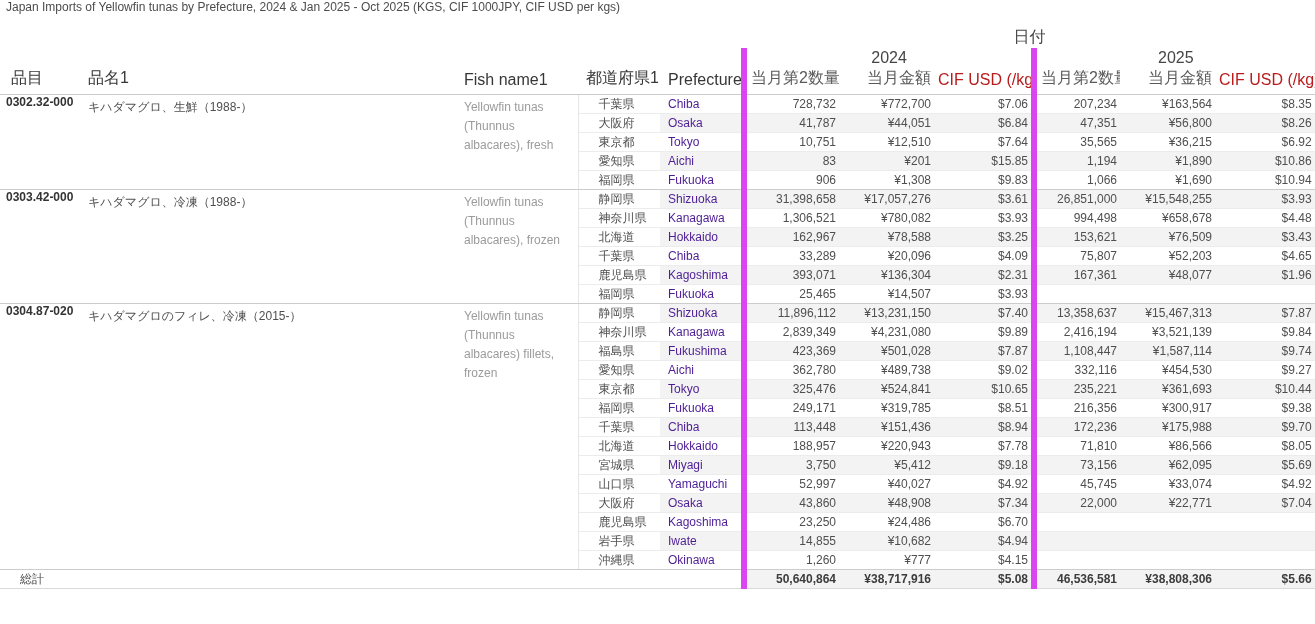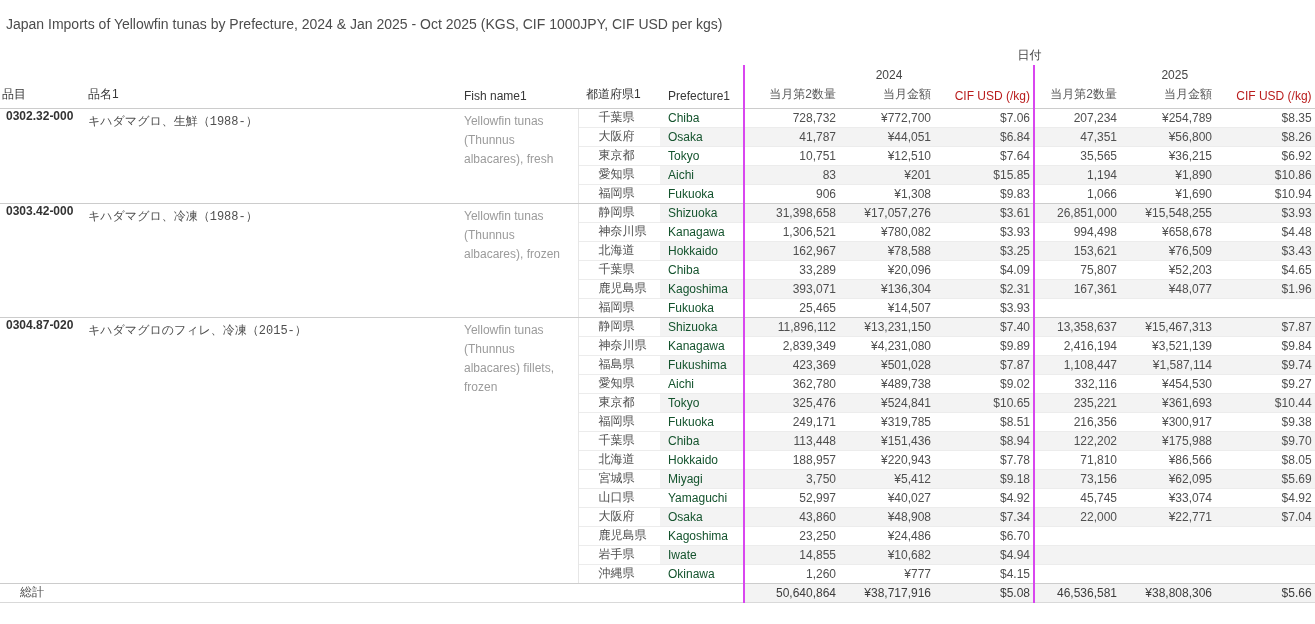--- a/index.html
+++ b/index.html
@@ -1,44 +1,44 @@
 <!DOCTYPE html>
 <html><head>
 <meta charset="utf-8">
 <style>
   html,body{margin:0;padding:0;background:#ffffff;width:1315px;height:624px;overflow:hidden;
     font-family:"Liberation Sans","DejaVu Sans",sans-serif;}
   .page{width:1315px;height:624px;background:#fff;}
-  .title{padding:16px 0 0 6px;font-size:14px;color:#4c4c4c;white-space:nowrap;}
+  .title{padding:0 0 0 6px;font-size:12px;color:#4c4c4c;white-space:nowrap;}
   table{border-collapse:collapse;table-layout:fixed;width:1315px;margin-top:13px;}
   th,td{padding:0 4px;font-weight:normal;overflow:hidden;white-space:nowrap;box-sizing:border-box;}
-  thead th{font-size:12px;}
+  thead th{font-size:16px;}
   .r-date th{height:20px;color:#454545;text-align:center;}
   .r-year th{height:20px;color:#454545;text-align:center;}
   .r-cols th{height:23px;vertical-align:bottom;padding-bottom:5px;border-bottom:1px solid #cccccc;}
   .h-left{text-align:left;color:#373737;}
   .h-pref{padding-left:8px;}
   .h-num{text-align:right;color:#5a5a5a;padding-right:3px;}
   .h-cif{color:#b91c1c;}
   .blank{border:none;}
   tbody td{height:19px;font-size:12px;color:#4f4f4f;}
   .c-code{font-weight:bold;color:#333333;vertical-align:top;padding:0 4px 0 6px;
     border-bottom:1px solid #cccccc;}
-  .c-name{vertical-align:top;padding:4px 4px 0 5px;color:#4f4f4f;border-bottom:1px solid #cccccc;font-family:Liberation Mono, monospace;}
+  .c-name{vertical-align:top;padding:4px 4px 0 5px;color:#4f4f4f;border-bottom:1px solid #cccccc;}
   .c-fish{vertical-align:top;padding:3px 8px 0 4px;color:#9b9b9b;white-space:normal;
     line-height:19px;border-bottom:1px solid #cccccc;border-right:1px solid #e6e6e6;}
   .c-prefjp{padding-left:20px;color:#4f4f4f;border-bottom:1px solid #ececec;}
-  .c-prefen{padding-left:8px;color:#14532d;border-bottom:1px solid #ececec;margin-left:36px;}
+  .c-prefen{padding-left:8px;color:#4c1d95;border-bottom:1px solid #ececec;margin-left:36px;}
   .c-num{text-align:right;padding-right:3px;border-bottom:1px solid #ececec;}
-  .vl{border-left:2px solid #d946ef;}
+  .vl{border-left:6px solid #d946ef;}
   .vr{border-right:1px solid #dcdcdc;}
   .band{background:#f3f3f3;}
   .last{border-bottom:1px solid #cccccc;}
   .c-total-label{padding-left:20px;color:#4f4f4f;border-bottom:1px solid #d9d9d9;}
-  .c-total{font-weight:normal;color:#3c3c3c;border-bottom:1px solid #d9d9d9;}
+  .c-total{font-weight:bold;color:#3c3c3c;border-bottom:1px solid #d9d9d9;}
 </style>
 </head>
 <body>
 
 <div class="page">
   <div class="title">Japan Imports of Yellowfin tunas by Prefecture, 2024 &amp; Jan 2025 - Oct 2025 (KGS, CIF 1000JPY, CIF USD per kgs)</div>
 
   <table>
     <colgroup>
       <col style="width:83px">
@@ -57,21 +57,21 @@
       <tr class="r-date">
         <th class="blank" colspan="5"></th>
         <th colspan="6">日付</th>
       </tr>
       <tr class="r-year">
         <th class="blank" colspan="5"></th>
         <th class="vl" colspan="3">2024</th>
         <th class="vl vr" colspan="3">2025</th>
       </tr>
       <tr class="r-cols">
-        <th class="h-left" style="padding-left:2px">品目</th>
+        <th class="h-left" style="padding-left:11px">品目</th>
         <th class="h-left" style="padding-left:5px">品名1</th>
         <th class="h-left">Fish name1</th>
         <th class="h-left h-pref">都道府県1</th>
         <th class="h-left h-pref">Prefecture1</th>
         <th class="h-num vl">当月第2数量</th>
         <th class="h-num">当月金額</th>
         <th class="h-num h-cif">CIF USD (/kg)</th>
         <th class="h-num vl">当月第2数量</th>
         <th class="h-num">当月金額</th>
         <th class="h-num h-cif vr">CIF USD (/kg)</th>
@@ -81,21 +81,21 @@
         <tr>
           <td class="c-code" rowspan="5">0302.32-000</td>
           <td class="c-name" rowspan="5">キハダマグロ、生鮮（1988-）</td>
           <td class="c-fish" rowspan="5">Yellowfin tunas (Thunnus albacares), fresh</td>
           <td class="c-prefjp">千葉県</td>
           <td class="c-prefen">Chiba</td>
           <td class="c-num vl">728,732</td>
           <td class="c-num">¥772,700</td>
           <td class="c-num">$7.06</td>
           <td class="c-num vl">207,234</td>
-          <td class="c-num">¥254,789</td>
+          <td class="c-num">¥163,564</td>
           <td class="c-num vr">$8.35</td>
         </tr>
         <tr>
           <td class="c-prefjp">大阪府</td>
           <td class="c-prefen band">Osaka</td>
           <td class="c-num vl band">41,787</td>
           <td class="c-num band">¥44,051</td>
           <td class="c-num band">$6.84</td>
           <td class="c-num vl band">47,351</td>
           <td class="c-num band">¥56,800</td>
@@ -256,21 +256,21 @@
           <td class="c-num vl">216,356</td>
           <td class="c-num">¥300,917</td>
           <td class="c-num vr">$9.38</td>
         </tr>
         <tr>
           <td class="c-prefjp">千葉県</td>
           <td class="c-prefen band">Chiba</td>
           <td class="c-num vl band">113,448</td>
           <td class="c-num band">¥151,436</td>
           <td class="c-num band">$8.94</td>
-          <td class="c-num vl band">122,202</td>
+          <td class="c-num vl band">172,236</td>
           <td class="c-num band">¥175,988</td>
           <td class="c-num vr band">$9.70</td>
         </tr>
         <tr>
           <td class="c-prefjp">北海道</td>
           <td class="c-prefen">Hokkaido</td>
           <td class="c-num vl">188,957</td>
           <td class="c-num">¥220,943</td>
           <td class="c-num">$7.78</td>
           <td class="c-num vl">71,810</td>

